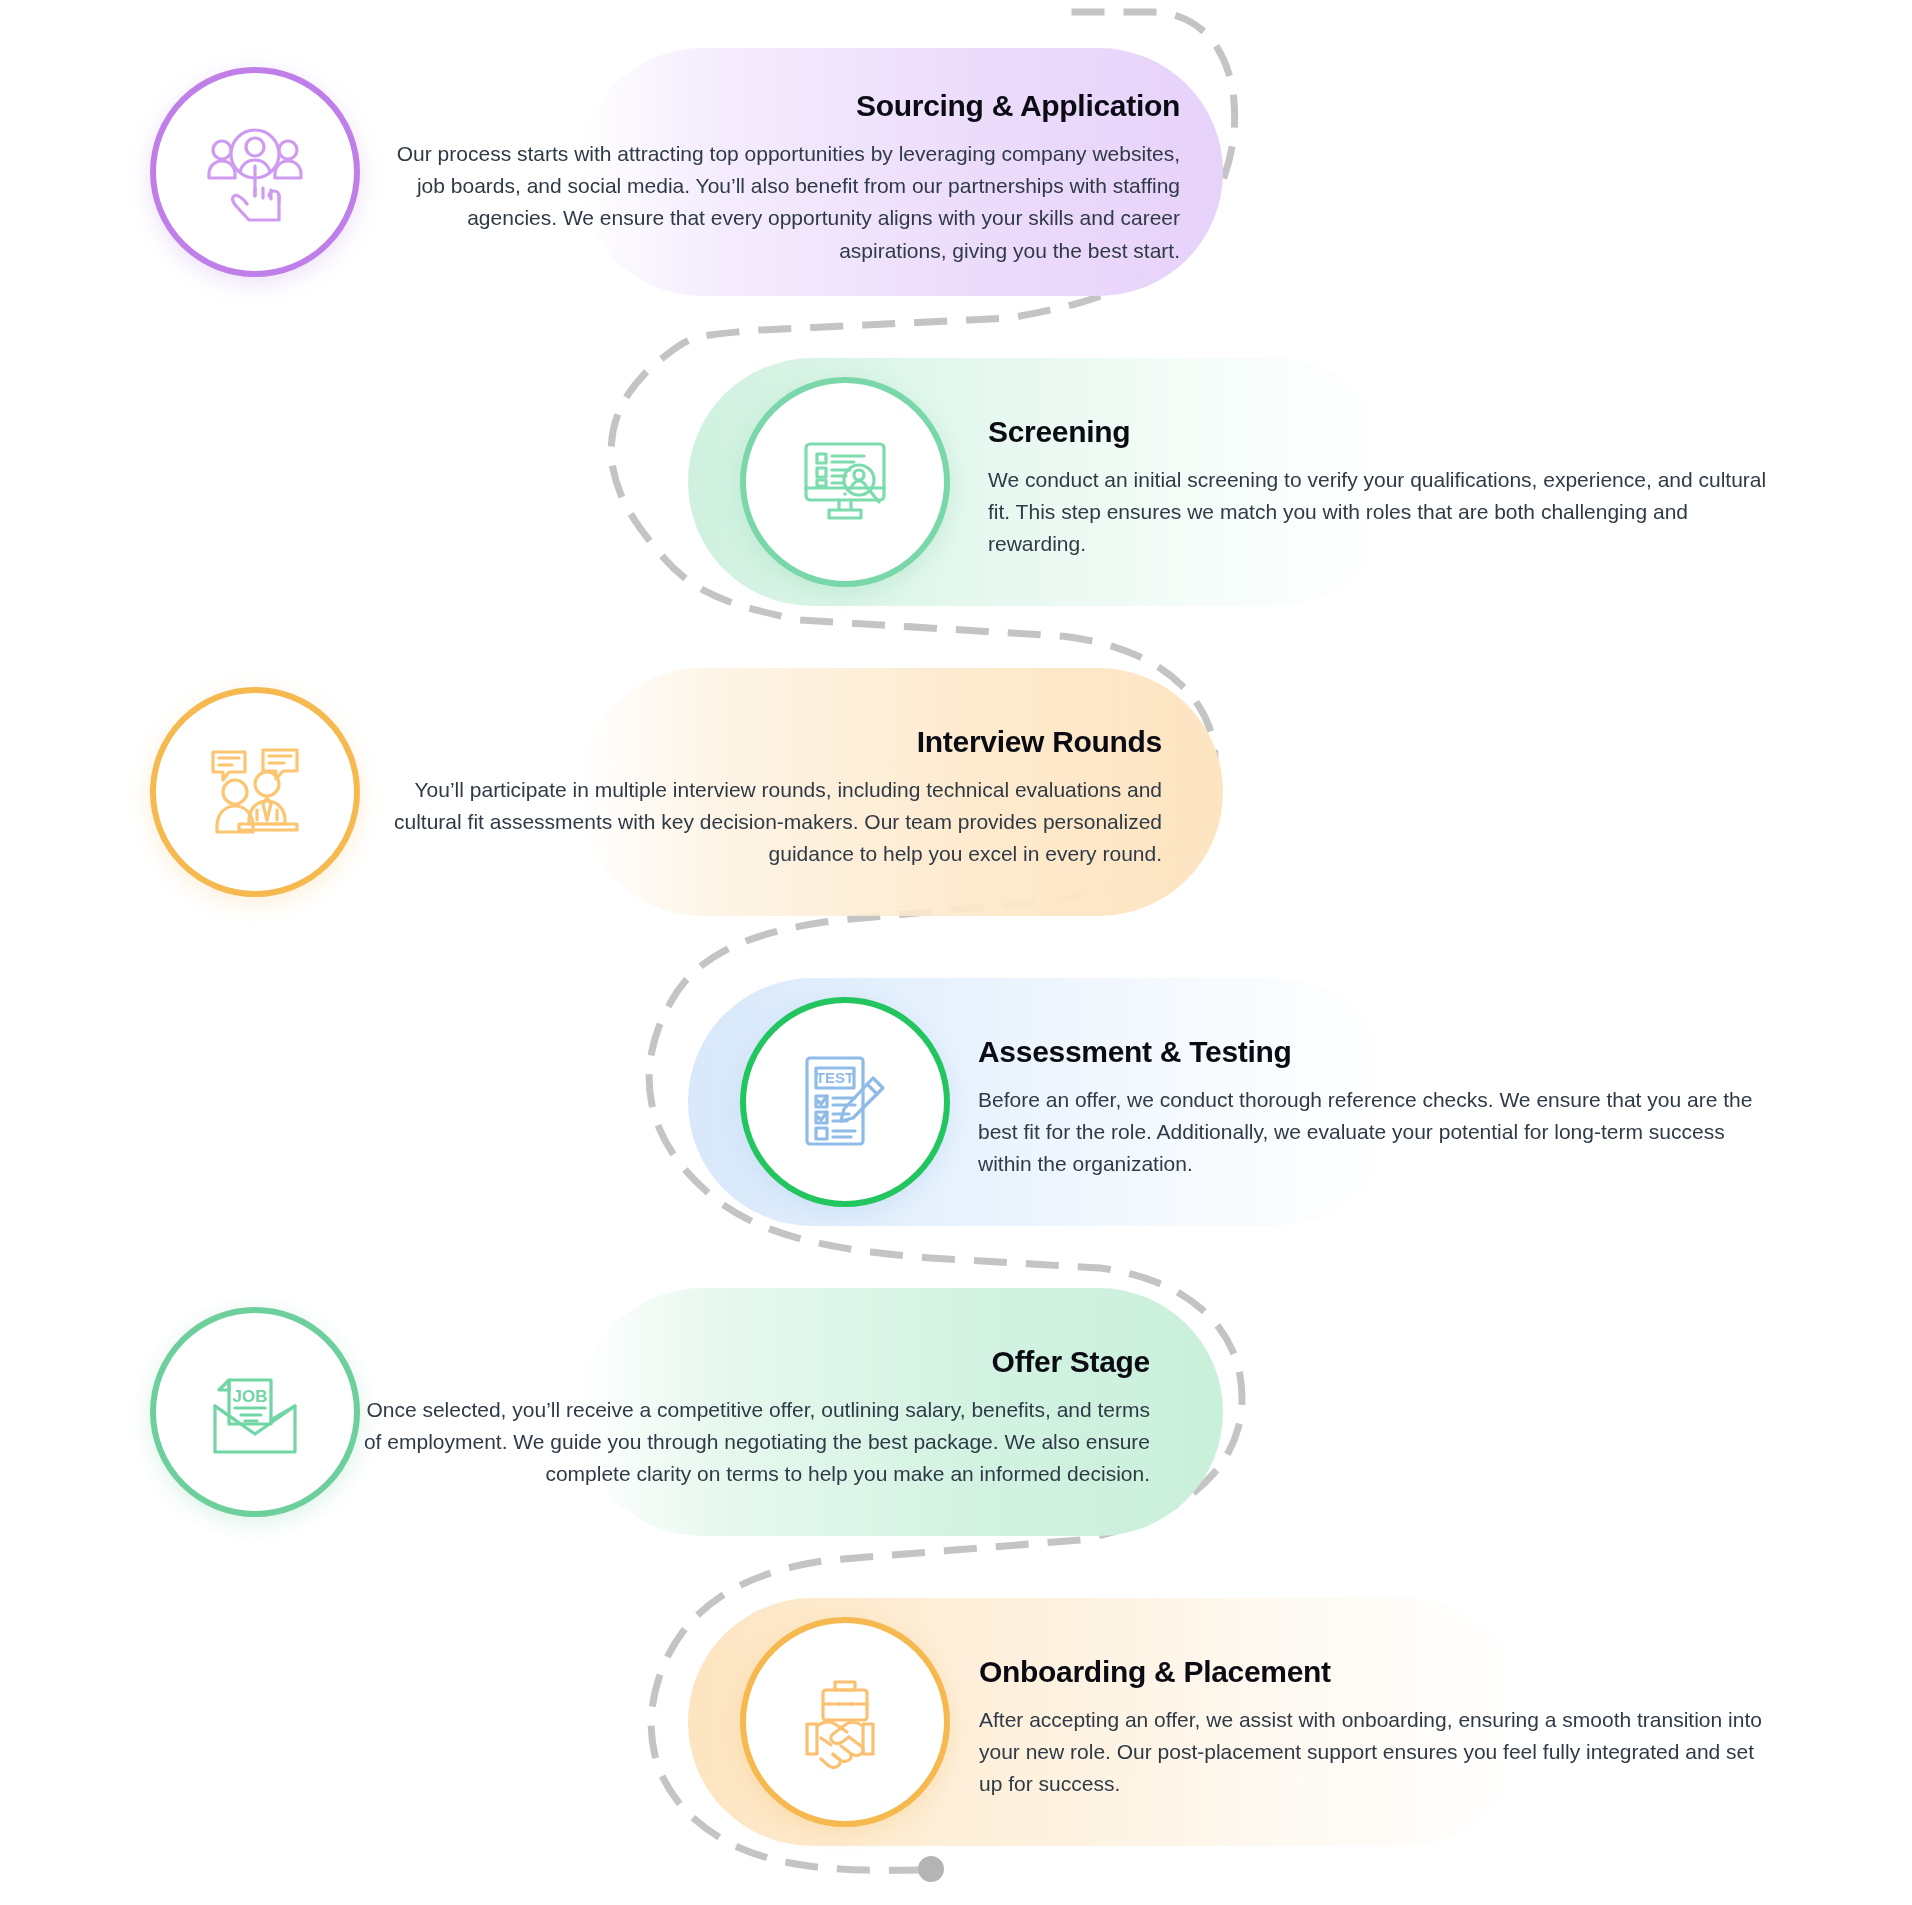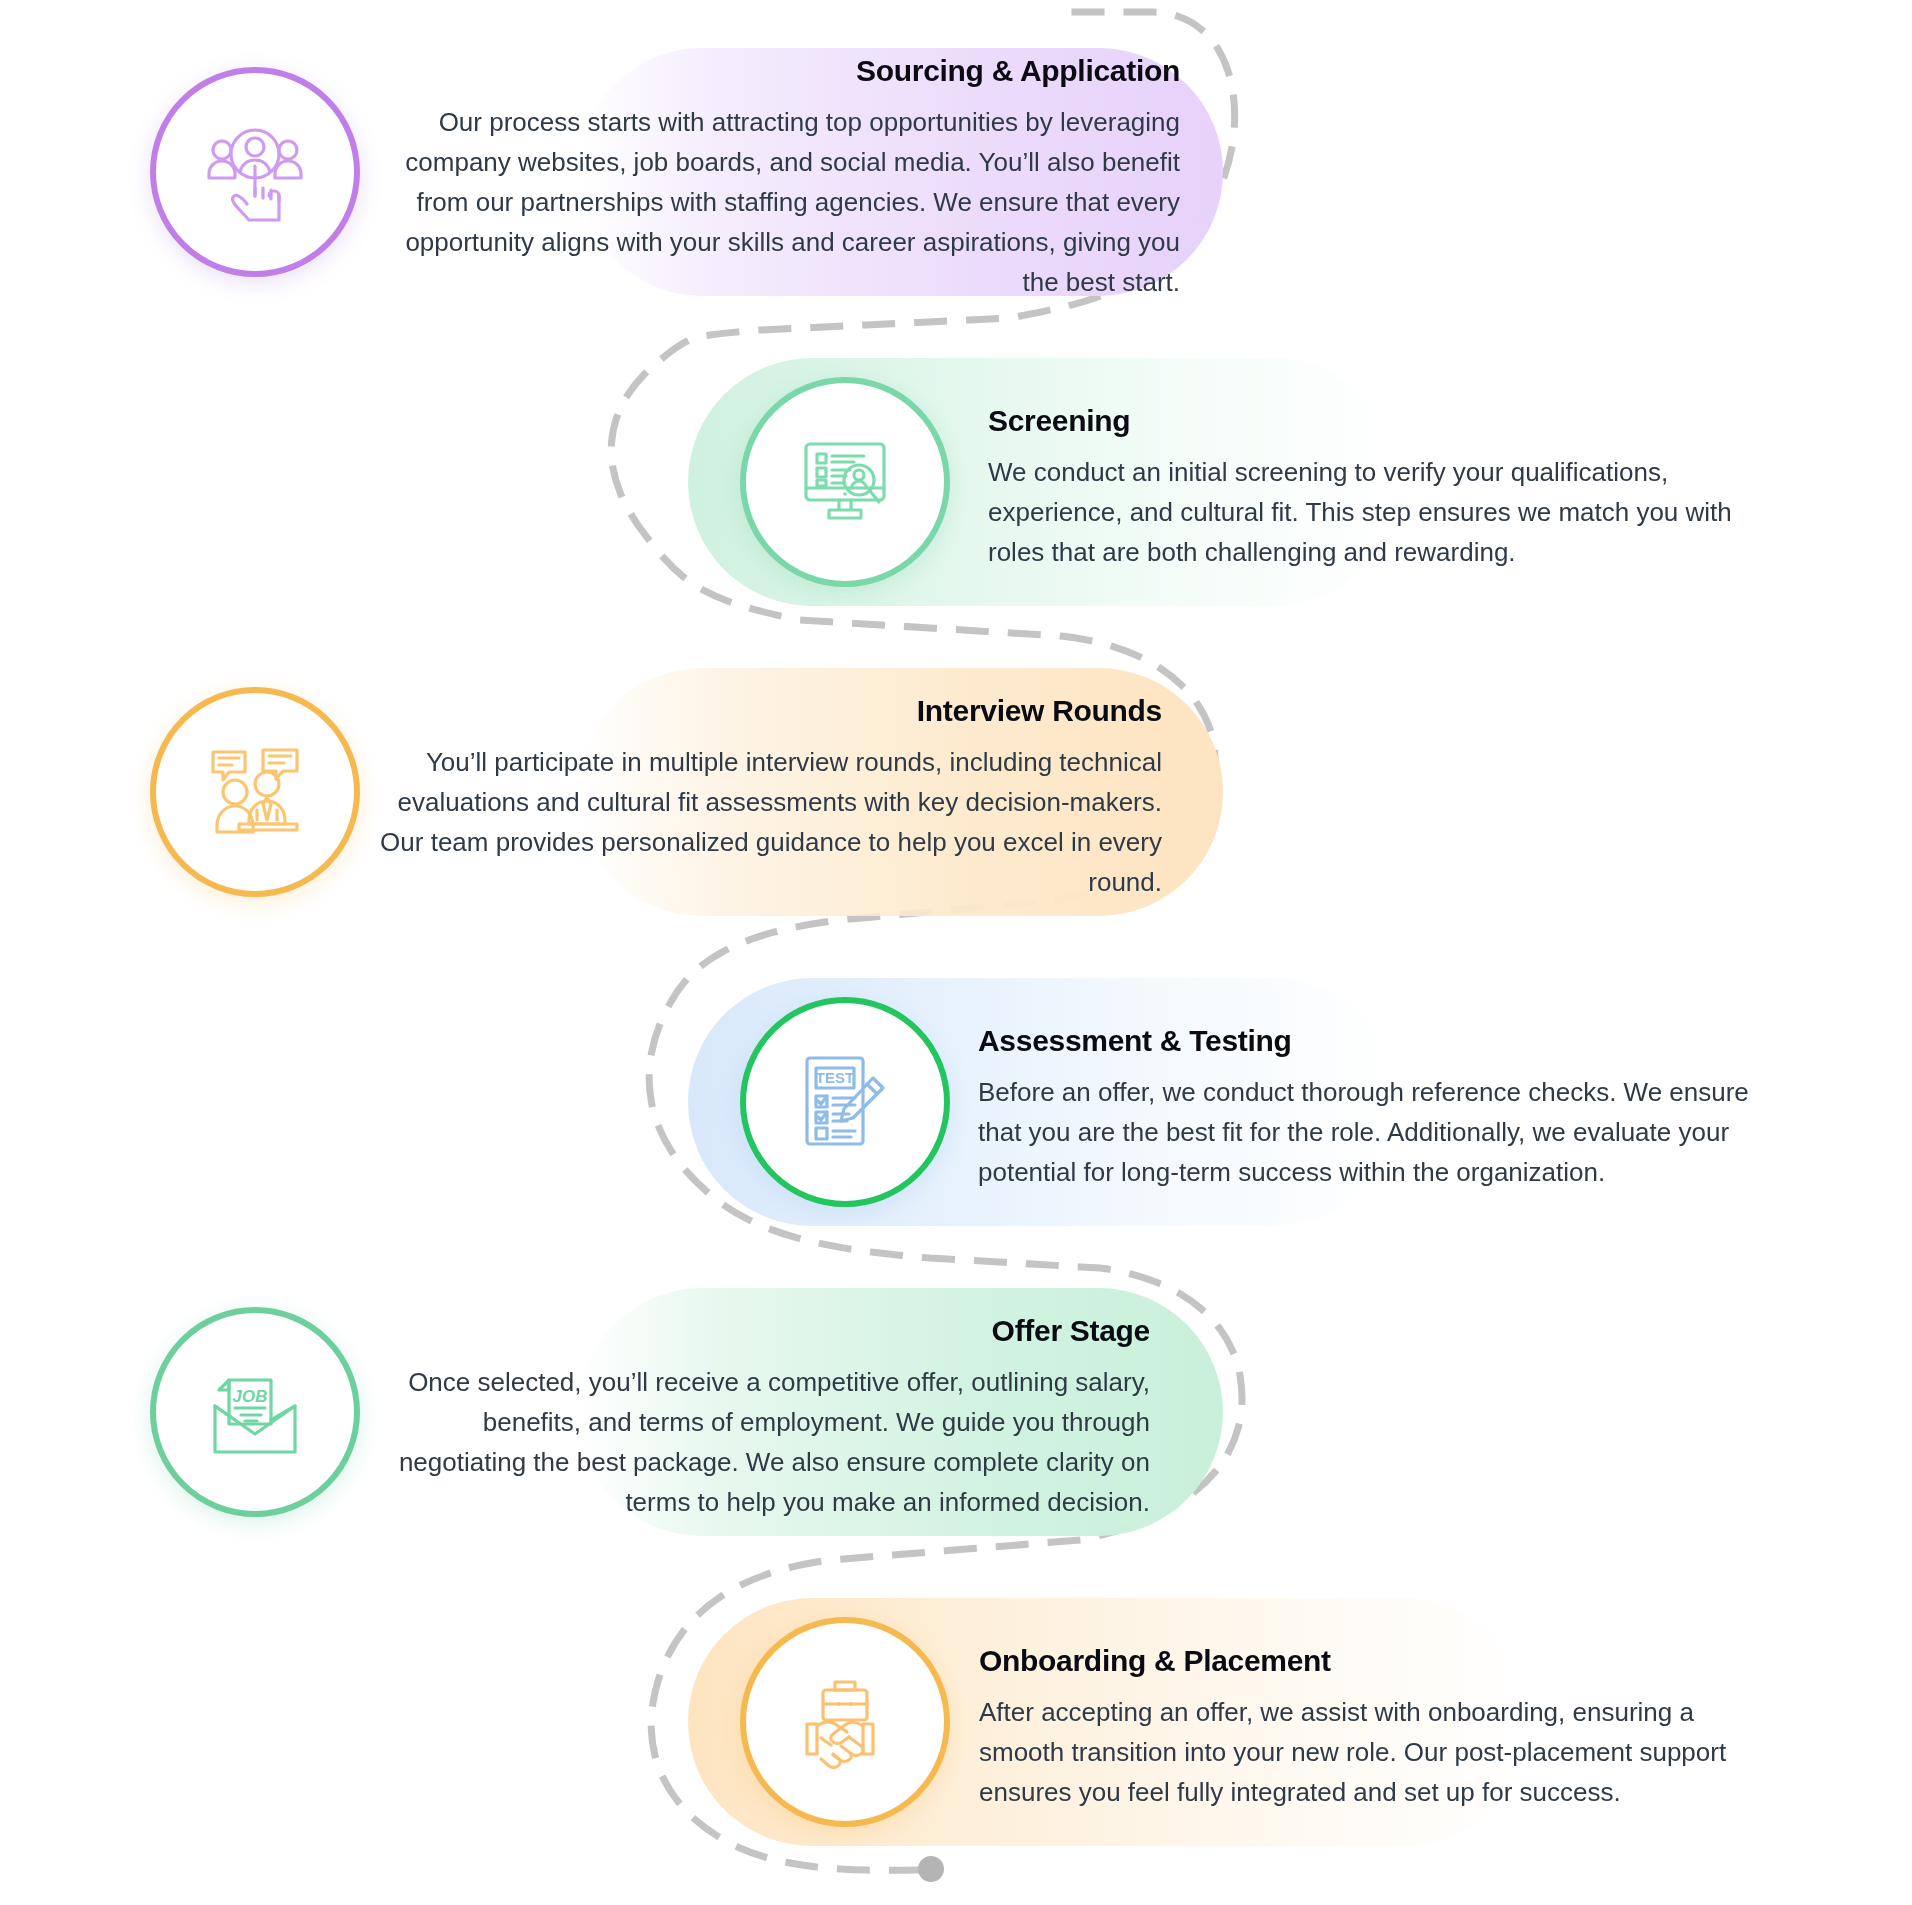--- a/index.html
+++ b/index.html
@@ -52,21 +52,21 @@
   .txt h3{
     margin:12px 0 14px 0;
     font-size:30px;
     font-weight:800;
     letter-spacing:-0.3px;
     color:#0b0b14;
     line-height:1.15;
   }
   .txt p{
     margin:0;
-    font-size:26px;
+    font-size:21px;
     line-height:1.54;
     color:#2f3a46;
     font-weight:400;
   }
   .align-right h3, .align-right p{text-align:right;}
   .align-left h3, .align-left p{text-align:left;}
 
   
   
   #pill-1{left:578px;top:48px;width:645px;height:248px;
@@ -244,21 +244,21 @@
       <h3>Assessment &amp; Testing</h3>
       <p>Before an offer, we conduct thorough reference checks. We ensure that you are the best fit for the role. Additionally, we evaluate your potential for long-term success within the organization.</p>
     </div>
   </div>
 
   <div class="step left" id="step-5">
     <div class="txt align-right">
       <h3>Offer Stage</h3>
       <p>Once selected, you’ll receive a competitive offer, outlining salary, benefits, and terms of employment. We guide you through negotiating the best package. We also ensure complete clarity on terms to help you make an informed decision.</p>
     </div>
-    <div class="icon-wrap" style="border:6px solid #6dcf9c;box-shadow:0 6px 22px rgba(100,200,155,.22);font-style:italic;">
+    <div class="icon-wrap" style="border:6px solid #6dcf9c;box-shadow:0 6px 22px rgba(100,200,155,.22);">
       <span>
       <svg width="112" height="112" viewBox="0 0 112 112" fill="none" stroke="#6fd6a4" stroke-width="3.2" stroke-linecap="round" stroke-linejoin="round">
         <path d="M30 24h42v44H30z"></path>
         <path d="M30 24l-10 10h10z"></path>
         <text x="51" y="46" font-family="'Liberation Sans',sans-serif" font-size="17" font-weight="700" fill="#6fd6a4" stroke="none" text-anchor="middle">JOB</text>
         <path d="M36 52h30M42 59h20M46 65h12"></path>
         <path d="M16 50v46h80V50L72 64M16 50l20 14"></path>
         <path d="M16 50l40 28 40-28"></path>
       </svg>
       </span>

